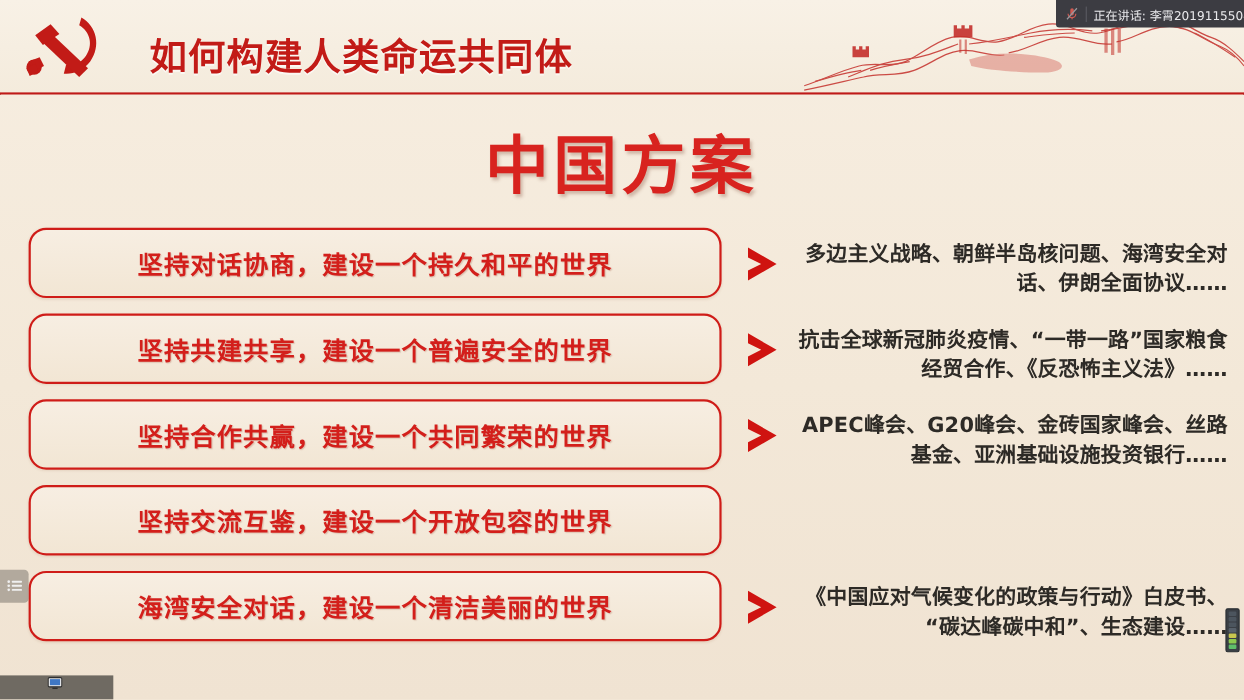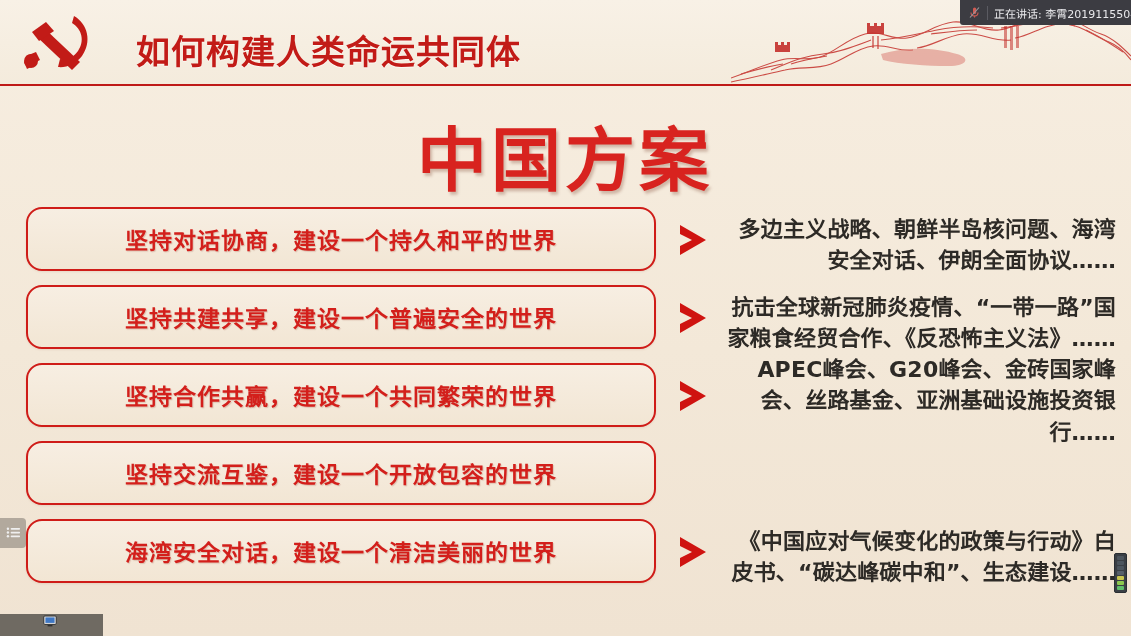--- a/index.html
+++ b/index.html
@@ -40,21 +40,21 @@
   #header-rule{
     position:absolute;left:0;top:84px;width:1131px;height:5px;
     background:#bf1a18;
     box-shadow:0 1px 0 #8e100e;
   }
 
   
   #main-title{
     position:absolute;left:0;top:104px;width:1130px;
     text-align:center;
-    font-size:70px;font-weight:bold;letter-spacing:4px;
+    font-size:58px;font-weight:bold;letter-spacing:4px;
     color:#d8231f;
     text-shadow:2px 3px 3px rgba(120,60,40,.30);
   }
 
   
   #content{
     position:absolute;left:0;top:200px;width:1131px;height:400px;
   }
   .row{
     position:absolute;left:0;width:1131px;height:78px;
@@ -82,21 +82,21 @@
   }
 
   .detail{
     position:absolute;left:676px;width:440px;height:72px;
     display:flex;align-items:center;gap:10px;
   }
   .chev{
     flex:0 0 auto;width:34px;height:38px;margin-top:2px;
   }
   .detail-text{
-    font-size:22px;line-height:1.42;
+    font-size:19px;line-height:1.42;
     color:#2d2a26;font-weight:bold;
     letter-spacing:.2px;
     max-width:396px;
     margin-top:12px;
   }
 
   
   #speaker-bar{
     position:absolute;right:0;top:0;width:171px;height:25px;
     background:#3c3c42;

